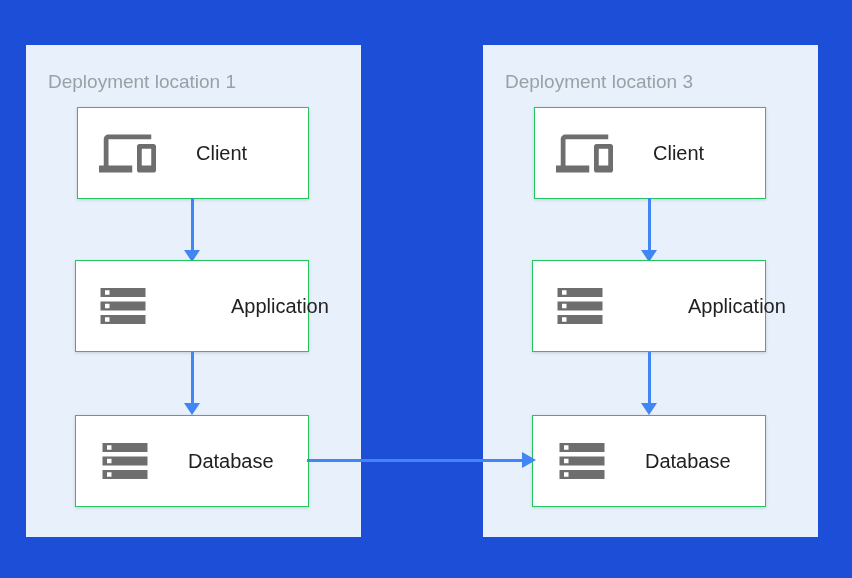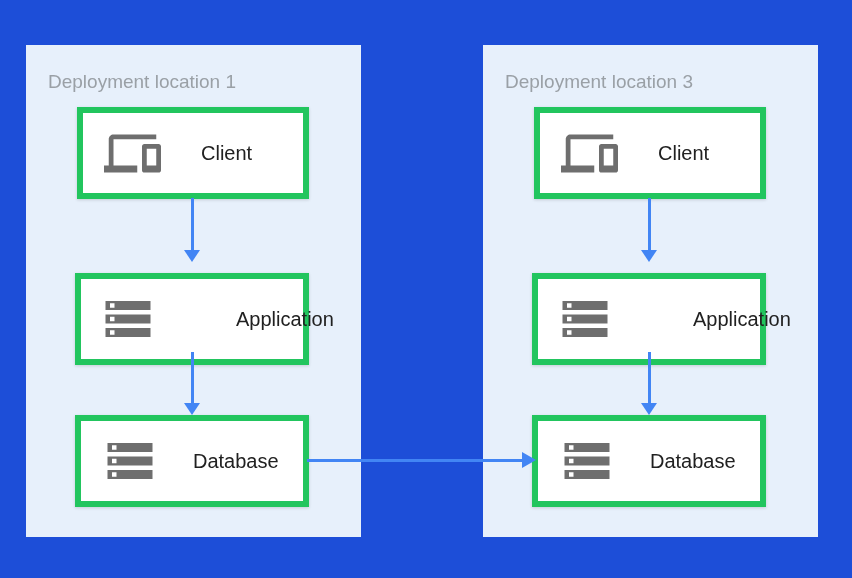--- a/index.html
+++ b/index.html
@@ -32,29 +32,29 @@
     line-height: 22px;
     color: #9aa0a6;
     white-space: nowrap;
   }
   .node {
     position: absolute;
     left: 49px;
     width: 234px;
     height: 92px;
     background: #ffffff;
-    border: 6px solid #22c55e;
+    border: 1px solid #22c55e;
     box-shadow: 0 1px 3px rgba(0,0,0,0.15);
     box-sizing: border-box;
     display: flex;
     align-items: center;
     padding-left: 20px;
   }
   .node-client { top: 62px; left: 51px; width: 232px; }
-  .node-app    { top: 228px; gap: 47px; }
+  .node-app    { top: 215px; gap: 47px; }
   .node-db     { top: 370px; }
   .icon { display: flex; align-items: center; justify-content: center; width: 58px; }
   .icon svg { display: block; fill: #6e6e6e; }
   .node-label {
     font-size: 20px;
     color: #212121;
     margin-left: 34px;
     white-space: nowrap;
   }
   .node-client .node-label { margin-left: 40px; }

